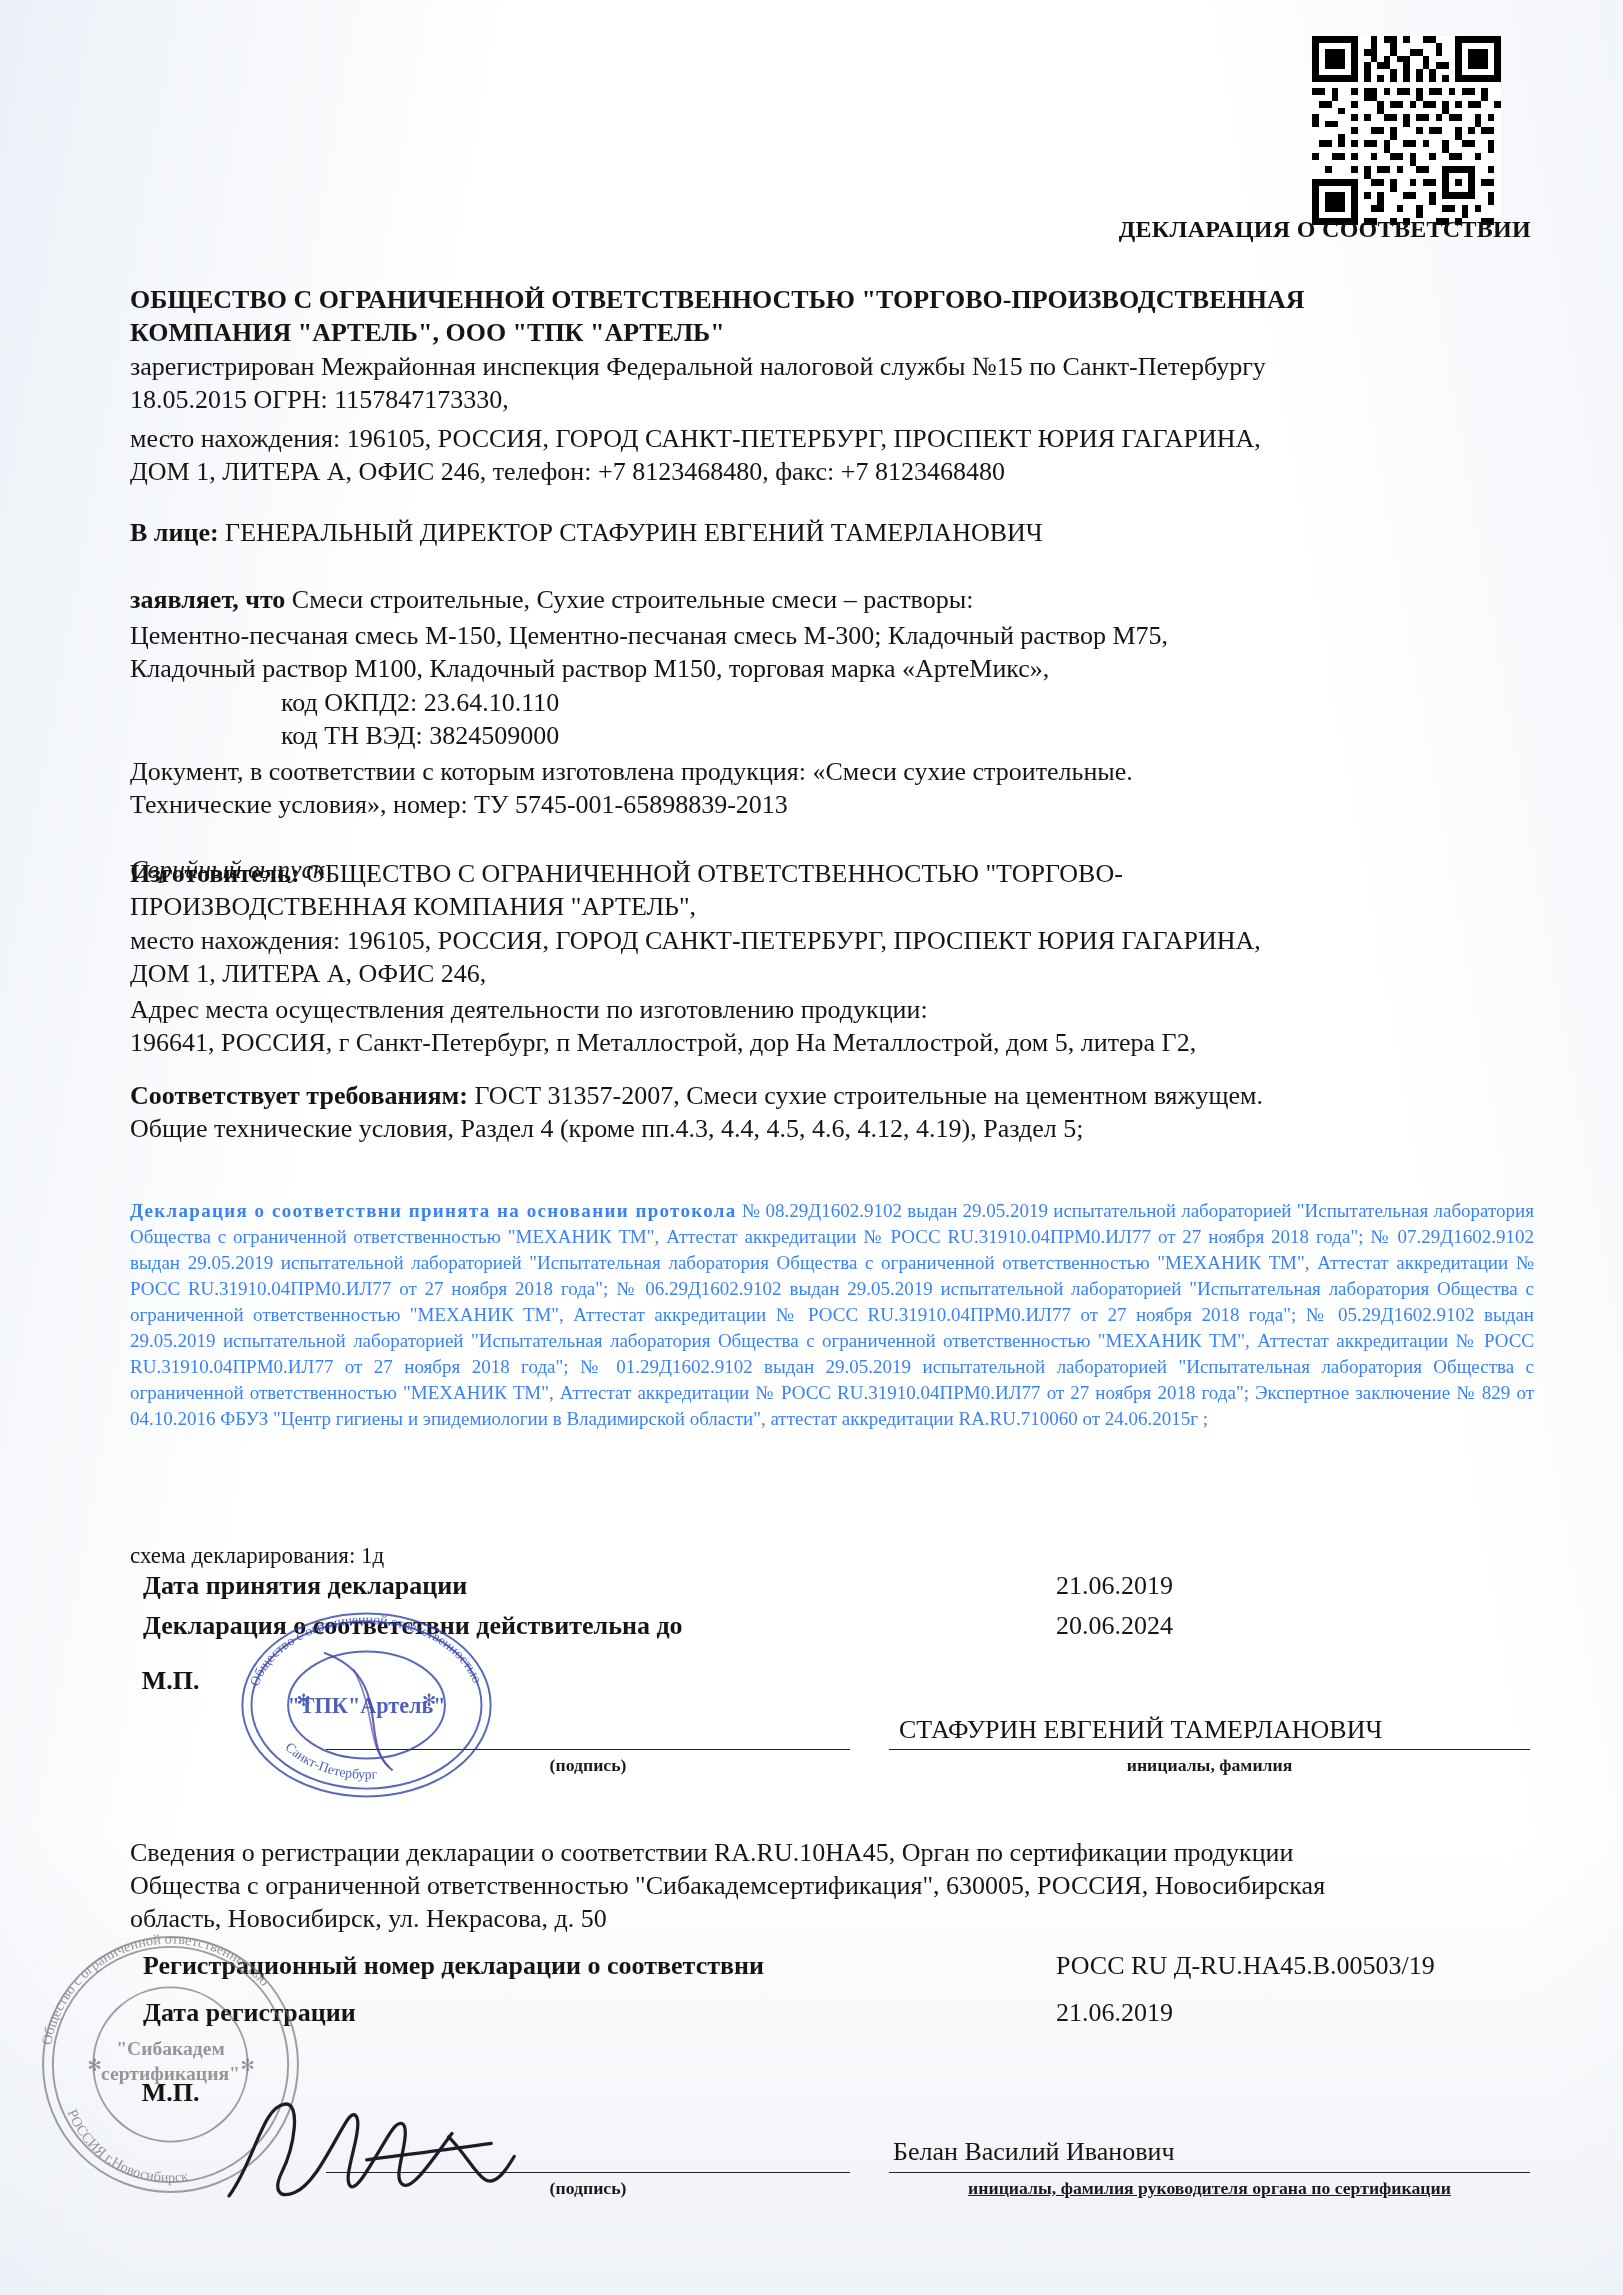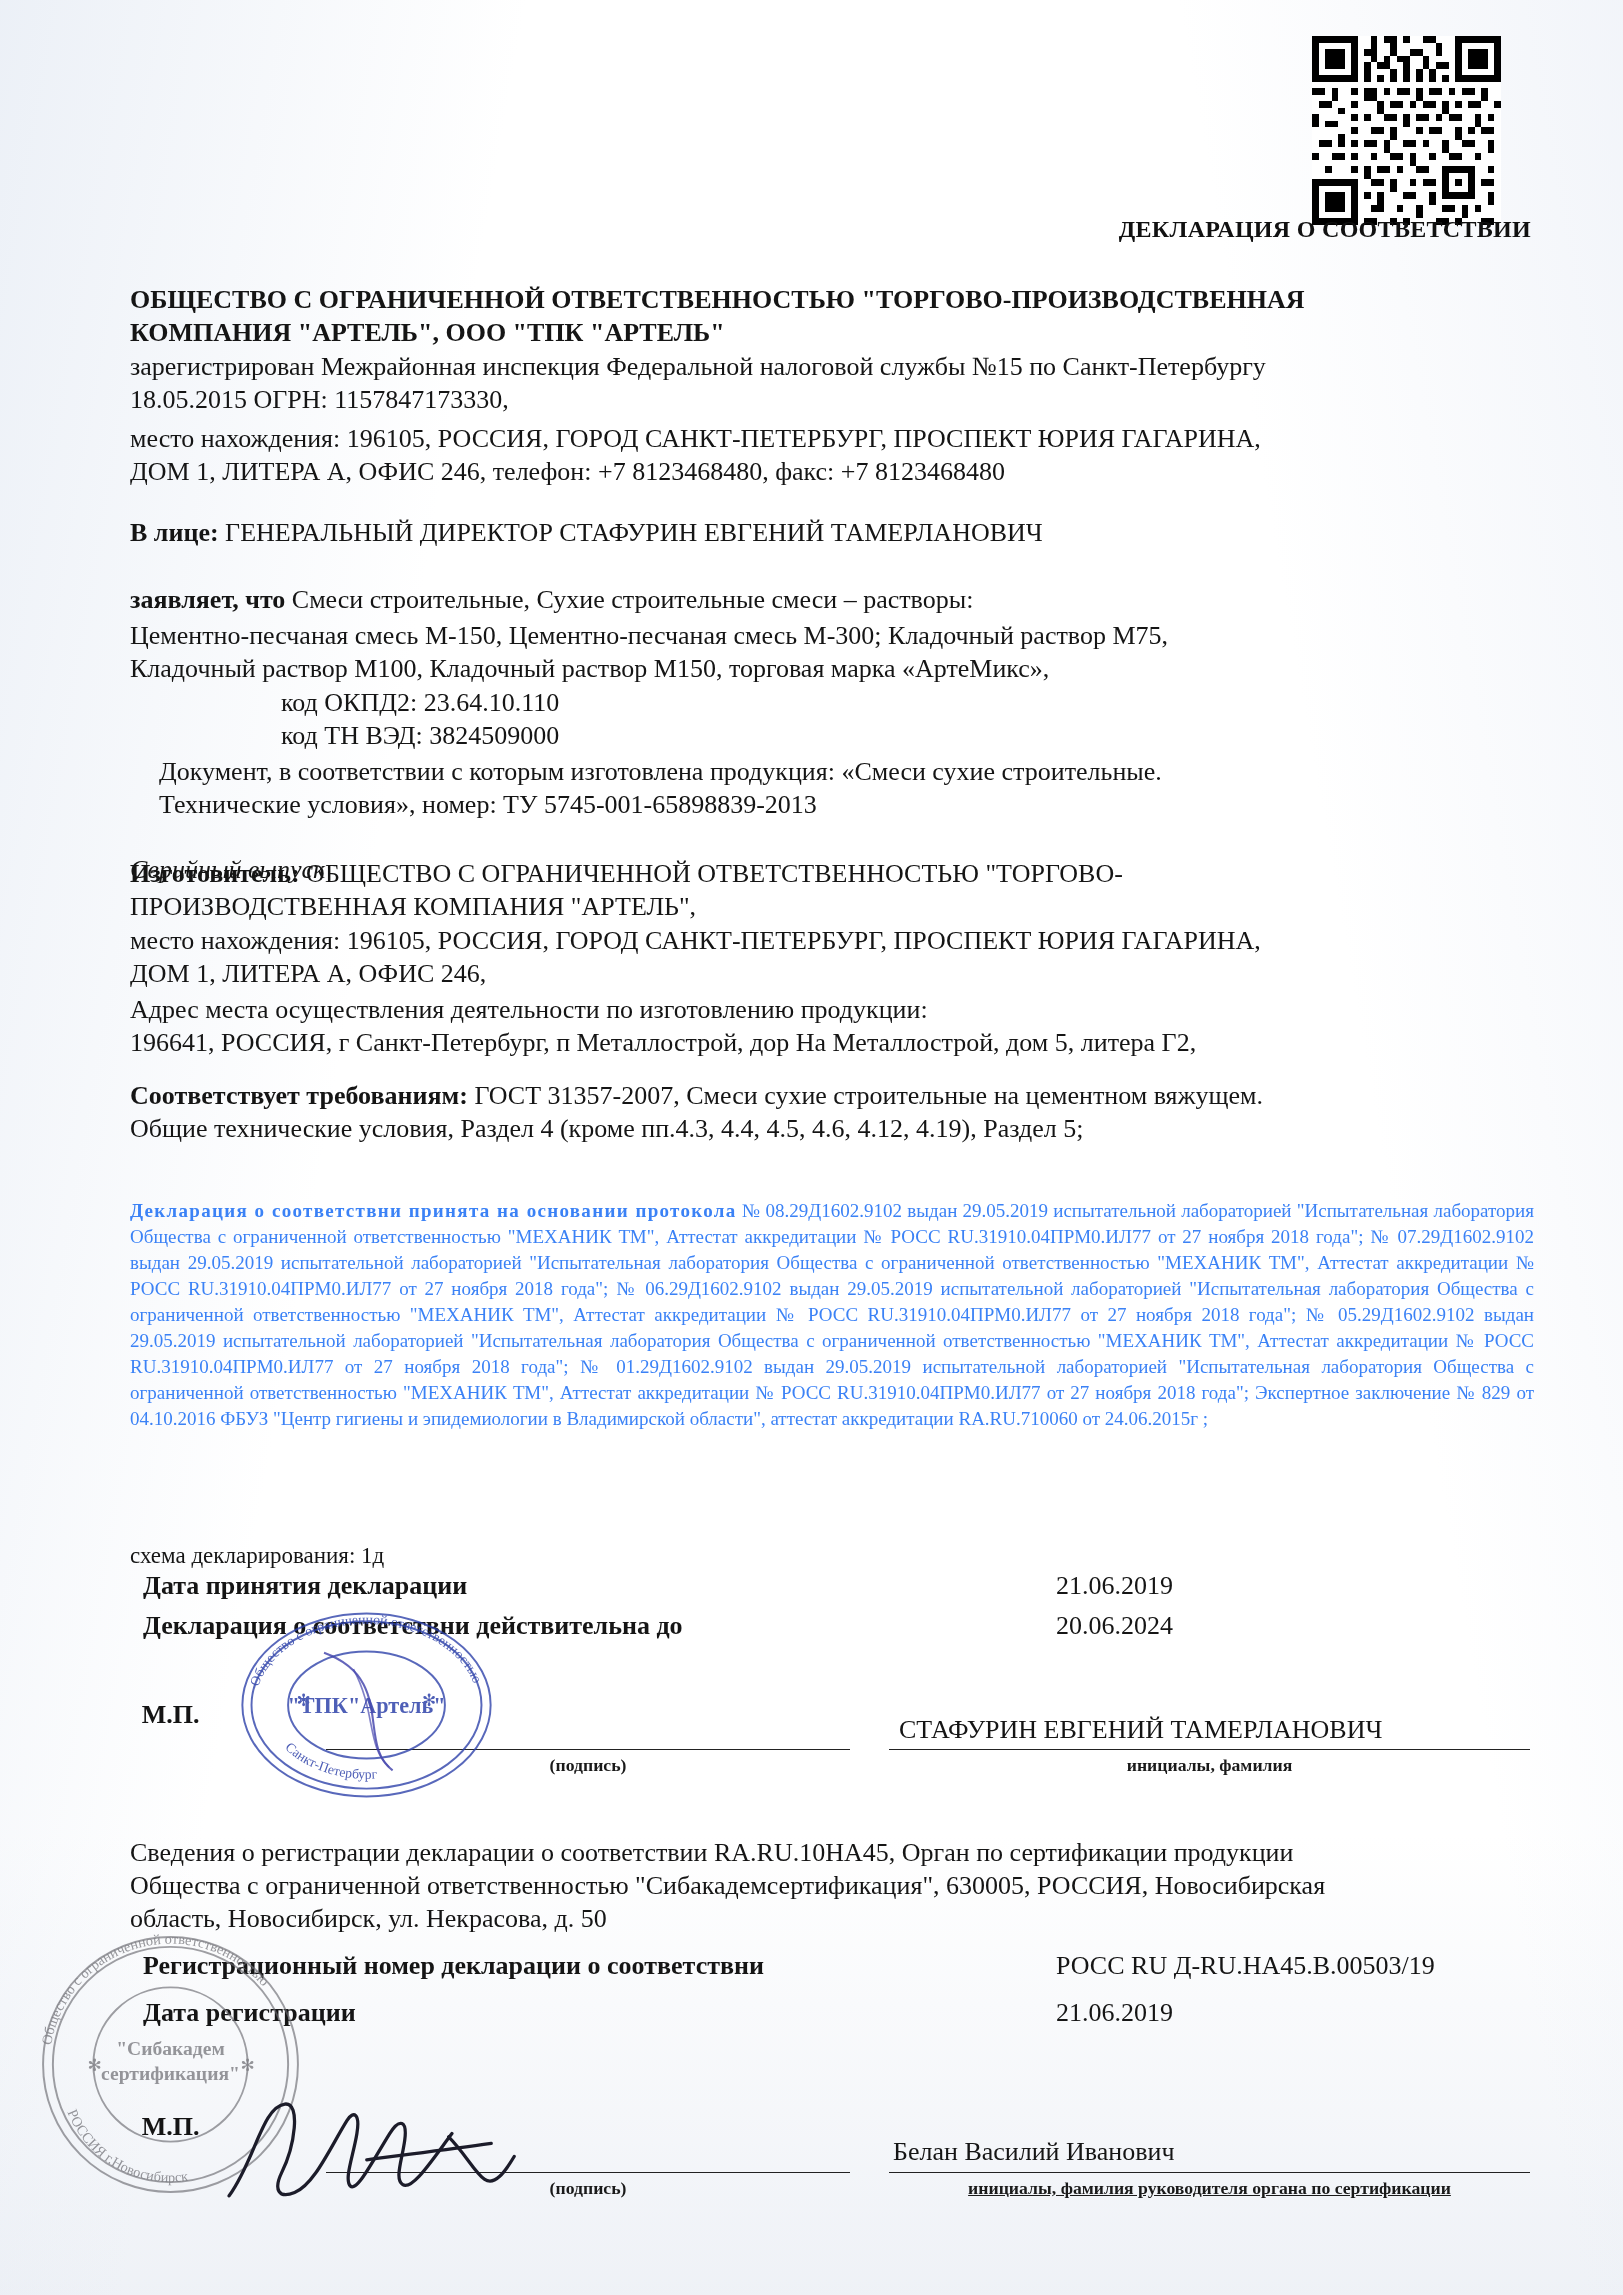--- a/index.html
+++ b/index.html
@@ -125,21 +125,21 @@
     opacity: 0.85;
   }
   .handsig {
     position: absolute;
     left: 216px;
     top: 2081px;
     width: 367px;
     height: 151px;
     pointer-events: none;
   }
-  .mp { position: absolute; font-size: 26px; font-weight: bold; color: #141414; margin-top: 34px; }
+  .mp { position: absolute; font-size: 26px; font-weight: bold; color: #141414; }
 </style>
 </head>
 <body>
 
 <div class="page">
   <div class="paper-tint"></div>
 
   <div class="qr">
     <svg viewBox="0 0 29 29" width="189" height="189" shape-rendering="crispEdges" aria-label="qr">
       <rect width="29" height="29" fill="#ffffff"></rect>
@@ -317,21 +317,21 @@
     </div>
     <div class="blk t40" style="left:0; top:619px; width:1401px;">
       <span class="ln">Цементно-песчаная смесь М-150, Цементно-песчаная смесь М-300; Кладочный раствор М75,</span>
       <span class="ln">Кладочный раствор М100, Кладочный раствор М150, торговая марка «АртеМикс»,</span>
     </div>
     <div class="blk t40 indent" style="left:0; top:686px; width:1401px;">
       <span class="ln">код ОКПД2: 23.64.10.110</span>
       <span class="ln">код ТН ВЭД: 3824509000</span>
     </div>
 
-    <div class="blk t40" style="left:0; top:755px; width:1401px;margin-left:29px;">
+    <div class="blk t40" style="left:0; top:755px; width:1401px;">
       <span class="ln">Документ, в соответствии с которым изготовлена продукция: «Смеси сухие строительные.</span>
       <span class="ln">Технические условия», номер: ТУ 5745-001-65898839-2013</span>
     </div>
     <div class="blk t40" style="left:0; top:853px; width:1401px;font-style:italic;">Серийный выпуск</div>
 
     <div class="blk t40" style="left:0; top:857px; width:1401px;">
       <span class="b">Изготовитель:</span>
       <span>ОБЩЕСТВО С ОГРАНИЧЕННОЙ ОТВЕТСТВЕННОСТЬЮ "ТОРГОВО-</span>
       <span class="ln">ПРОИЗВОДСТВЕННАЯ КОМПАНИЯ "АРТЕЛЬ",</span>
     </div>

